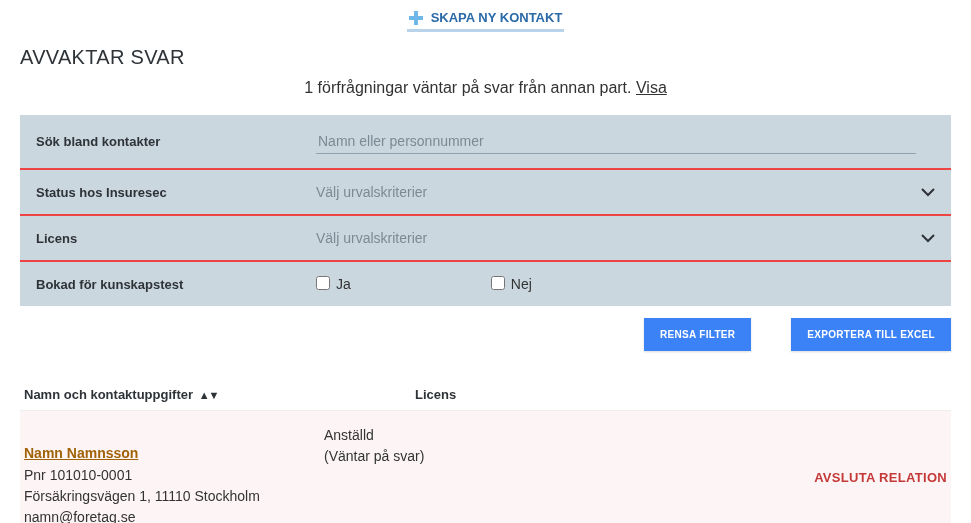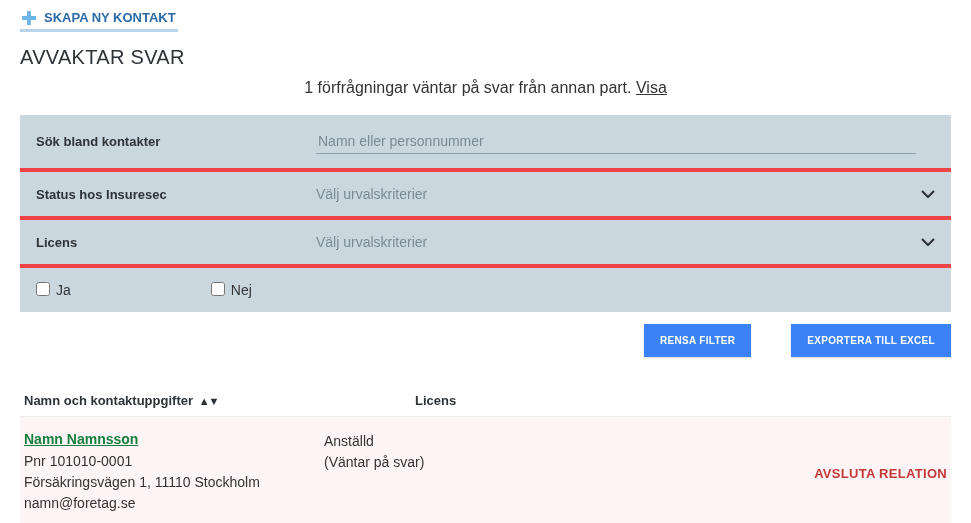--- a/index.html
+++ b/index.html
@@ -5,21 +5,21 @@
   * { box-sizing: border-box; margin: 0; padding: 0; }
   body {
     font-family: Arial, Helvetica, sans-serif;
     font-size: 14px;
     color: #333;
     background: #fff;
     width: 971px;
   }
   .top-bar {
     display: flex;
-    justify-content: flex-start;
+    justify-content: center;
     padding: 6px 20px 4px 20px;
   }
   .create-btn {
     display: flex;
     align-items: center;
     gap: 8px;
     font-weight: bold;
     font-size: 13px;
     color: #2a6aa8;
     cursor: pointer;
@@ -64,21 +64,21 @@
     text-decoration: underline;
     cursor: pointer;
   }
   .filter-panel {
     background: #cad7df;
   }
   .filter-row {
     display: flex;
     align-items: center;
     padding: 14px 16px;
-    border-bottom: 4px solid #ef4444;
+    border-bottom: 2px solid #ef4444;
     position: relative;
   }
   .filter-row:last-child { border-bottom: none; }
   .filter-label {
     width: 280px;
     font-weight: bold;
     font-size: 13px;
     color: #2e3338;
   }
   .filter-input {
@@ -161,24 +161,25 @@
   .table-row {
     display: flex;
     padding: 14px 4px 16px 4px;
     border-top: 1px solid #eee;
     background: #fdf5f5;
   }
   .col-name-cell { width: 300px; }
   .col-name-cell .name-link {
     font-weight: bold;
     text-decoration: underline;
-    color: #15803d;
+    color: #a16207;
     cursor: pointer;
     display: inline-block;
     margin-bottom: 4px;
+    margin-top: 20px;
   }
   .col-name-cell .line {
     font-size: 14px;
     color: #333;
     line-height: 1.5;
   }
   .col-mid { width: 190px; }
   .col-license-cell { width: 270px; font-size: 14px; color: #333; line-height: 1.5; }
   .col-action-cell {
     flex: 1;
@@ -232,20 +233,21 @@
       <div class="filter-label">Licens</div>
       <div class="filter-placeholder">Välj urvalskriterier</div>
       <span class="chevron">
         <svg viewBox="0 0 14 10" width="14" height="10">
             <path d="M1 2 L7 8 L13 2" stroke="#2e3338" stroke-width="2" fill="none"></path>
           </svg>
       </span>
     </div>
 
     <div class="filter-row">
+      <div class="filter-label">Bokad för kunskapstest</div>
       <div class="checkbox-group">
         <label class="checkbox-item">
           <input type="checkbox" style="">
           <span>Ja</span>
         </label>
         <label class="checkbox-item">
           <input type="checkbox" style="">
           <span>Nej</span>
         </label>
       </div>

